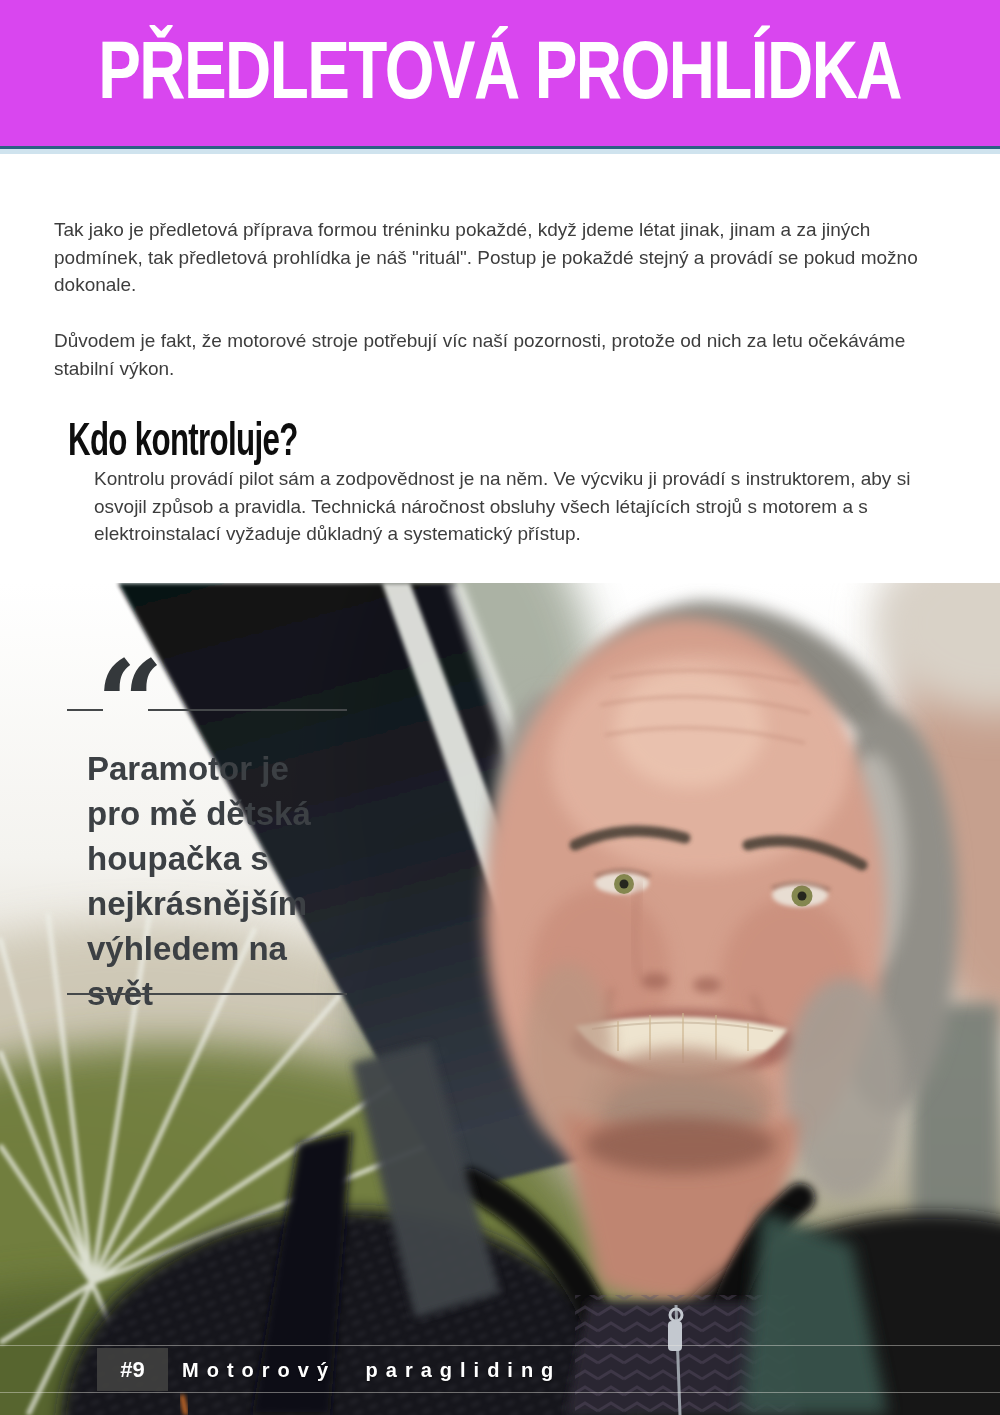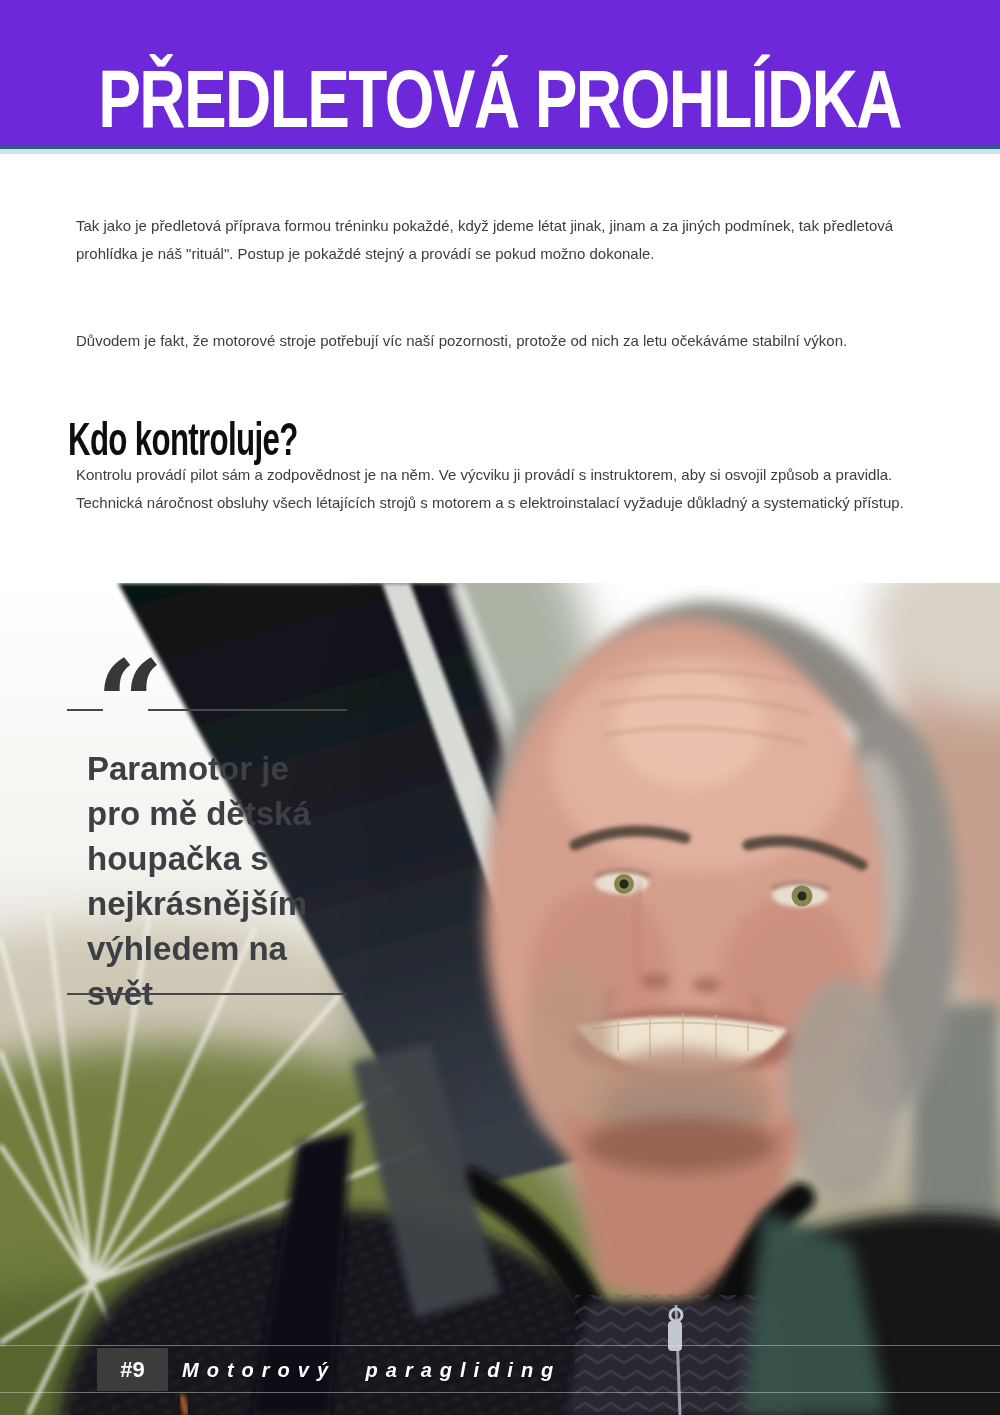--- a/index.html
+++ b/index.html
@@ -6,42 +6,42 @@
   body{
     width:1000px;height:1415px;position:relative;overflow:hidden;
     background:#ffffff;
     font-family:"Liberation Sans","DejaVu Sans",sans-serif;
   }
   .abs{position:absolute;}
 
   
   .banner{
     left:0;top:0;width:1000px;height:146px;
-    background:#6d28d9;
+    background:#d946ef;
     border-bottom:3px solid #2b6184;
     box-shadow:0 5px 0 #cfe3ee;
-    display:flex;align-items:flex-end;justify-content:center;
+    display:flex;align-items:center;justify-content:center;
     text-align:center;
   }
   .banner-title{
     display:inline-block;
     font-size:82px;font-weight:bold;color:#ffffff;
     letter-spacing:-2px;white-space:nowrap;
     transform:scaleX(0.78);transform-origin:center center;
     margin-top:-6px;
   }
 
   
   .para{
-    left:76px;width:872px;
-    font-size:15px;line-height:27.5px;color:#3d3d3d;
+    left:54px;width:872px;
+    font-size:19px;line-height:27.5px;color:#3d3d3d;
   }
   .p1{top:197px;}
   .p2{top:305px;margin-top:22px;}
-  .p3{top:446px;}
+  .p3{top:446px;margin-left:40px;}
   .section-heading{
     left:68px;top:374px;
     font-size:46px;font-weight:bold;color:#0e0e0e;
     letter-spacing:-1px;white-space:nowrap;
   }
   .section-heading .condense{
     display:inline-block;transform:scaleX(0.68);transform-origin:left center;
   }
 
   
@@ -71,21 +71,20 @@
     left:97px;top:1348px;width:71px;height:43px;
     background:rgba(64,64,62,0.93);
     display:flex;align-items:center;justify-content:center;
     color:#ffffff;font-size:22px;font-weight:bold;
   }
   .footer-label{
     left:182px;top:1359px;
     color:#ffffff;font-size:20px;font-weight:bold;
     letter-spacing:8px;word-spacing:16px;white-space:nowrap;
     text-shadow:0 1px 2px rgba(0,0,0,0.5);
-    font-style:italic;
   }
 </style>
 </head>
 <body>
 
 <header class="abs banner">
   <span class="banner-title">PŘEDLETOVÁ PROHLÍDKA</span>
 </header>
 
 <p class="abs para p1">Tak jako je předletová příprava formou tréninku pokaždé, když jdeme létat jinak, jinam a za jiných podmínek, tak předletová prohlídka je náš "rituál". Postup je pokaždé stejný a provádí se pokud možno dokonale.</p>

